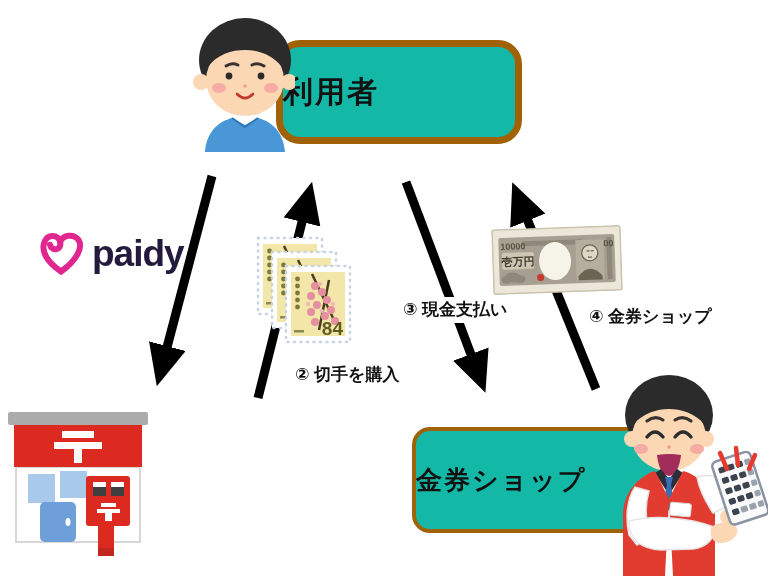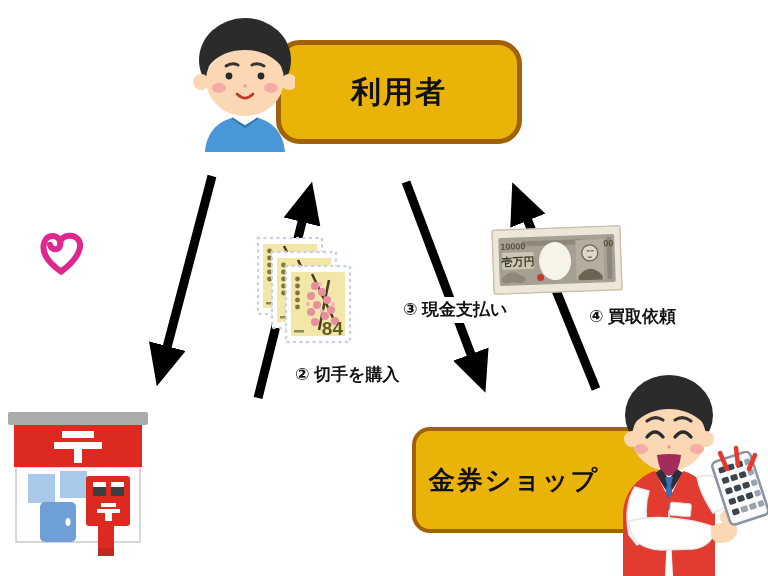--- a/index.html
+++ b/index.html
@@ -2,22 +2,22 @@
 <html><head>
 <meta charset="utf-8">
 <style>
   html,body{margin:0;padding:0;background:#fff;}
   #canvas{
     position:relative;width:768px;height:576px;background:#ffffff;overflow:hidden;
     font-family:"Liberation Sans","DejaVu Sans",sans-serif;color:#111;
   }
   .abs{position:absolute;}
   .node{
-    position:absolute;background:#eab308;border:5px solid #a16207;border-radius:24px;
-    display:flex;align-items:center;justify-content:center;box-sizing:border-box;z-index:3;
+    position:absolute;background:#14b8a6;border:7px solid #a16207;border-radius:24px;
+    display:flex;align-items:center;box-sizing:border-box;z-index:3;
   }
   .node.thin{border-width:4px;border-radius:18px;}
   .node-label{
     font-weight:bold;text-align:center;white-space:pre-line;letter-spacing:2px;line-height:1.25;
   }
   .step{
     position:absolute;font-weight:bold;font-size:17px;line-height:1.3;color:#111;
     background:#fff;white-space:pre-line;text-align:center;z-index:3;padding:2px 5px;
   }
   .paidy{
@@ -50,29 +50,30 @@
     <div class="node-label" style="font-size:30px;">利用者</div>
   </div>
 
 
   <div class="node thin" style="left:412px;top:427px;width:252px;height:106px;">
     <div class="node-label" style="font-size:26px;margin-right:48px;">金券ショップ</div>
   </div>
 
   <div class="step" style="left:290px;top:362px;">② 切手を購入</div>
   <div class="step" style="left:398px;top:297px;">③ 現金支払い</div>
-  <div class="step" style="left:584px;top:304px;">④ 買取依頼</div>
+  <div class="step" style="left:584px;top:304px;">④ 金券ショップ</div>
 
   <div class="paidy">
     <svg width="48" height="50" viewBox="0 0 52 52">
       <g stroke="#e0268f" stroke-width="6.5" fill="none" stroke-linecap="round">
         <path d="M25,46 C10,36 3,24 7,14 C10,6 22,5 24,14 C26,23 15,25 13,17"></path>
         <path d="M24,14 C27,6 39,5 44,12 C49,20 42,34 25,46"></path>
       </g>
     </svg>
+    <div class="paidy-word">paidy</div>
   </div>
 
   <div class="abs" style="left:256px;top:236px;width:100px;height:112px;z-index:2">
     <svg class="abs" style="left:0;top:0" width="68" height="80" viewBox="0 0 68 80">
       <rect x="2" y="2" width="64" height="76" fill="#ffffff"></rect>
       <rect x="2" y="2" width="64" height="76" fill="none" stroke="#c9d2e2" stroke-width="2.5" stroke-dasharray="1 5.5" stroke-linecap="round"></rect>
       <rect x="7" y="8" width="54" height="64" fill="#f2e6a9"></rect>
       <g fill="#7a7a35">
         <circle cx="13.5" cy="15" r="2.4"></circle>
           <circle cx="13.5" cy="22" r="2.4"></circle>

